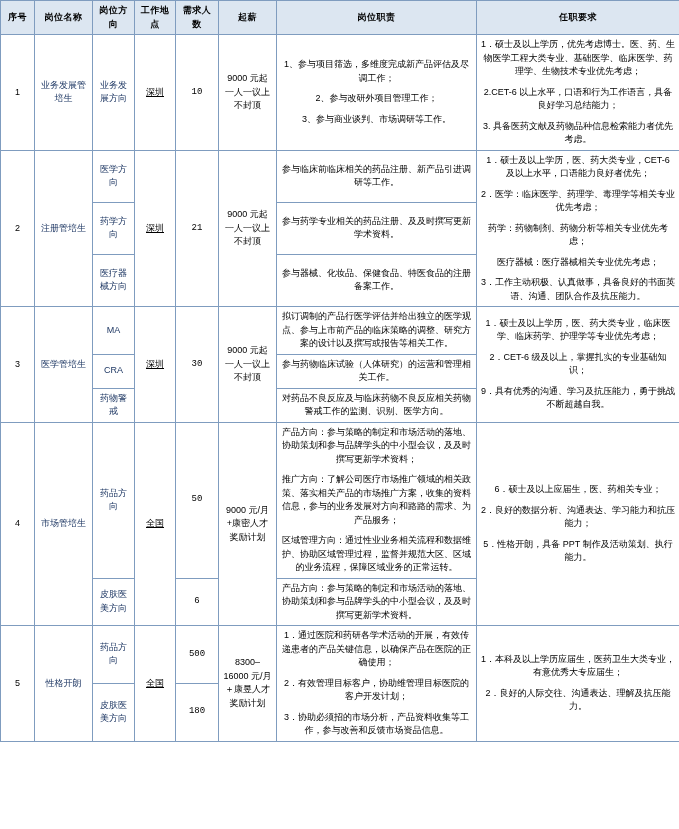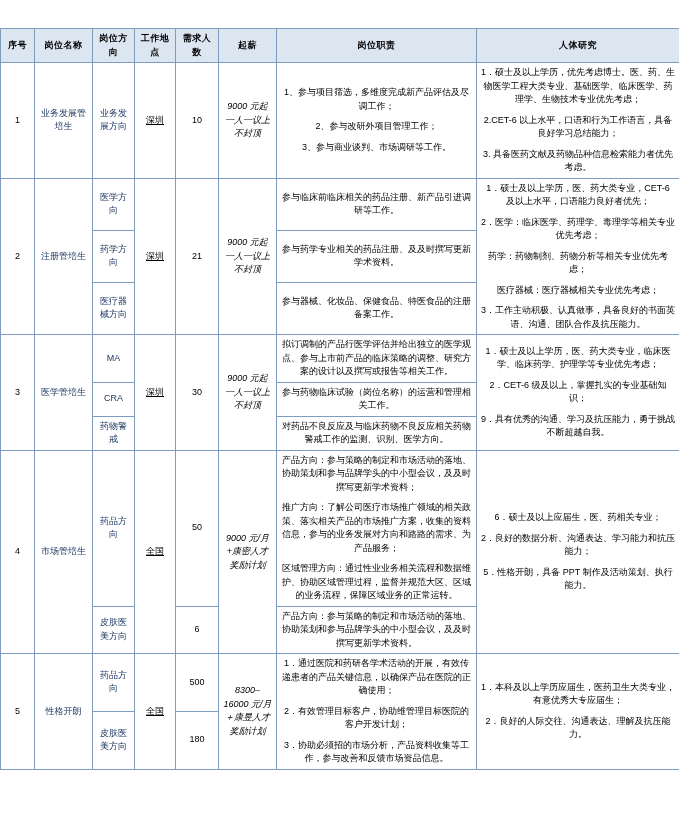--- a/index.html
+++ b/index.html
@@ -10,21 +10,20 @@
   body {
     width: 679px;
     font-family: "Liberation Sans", sans-serif;
     color: #000000;
     -webkit-font-smoothing: antialiased;
   }
   table.jobs {
     border-collapse: collapse;
     width: 679px;
     table-layout: fixed;
-    margin-top: 28px;
   }
   table.jobs th, table.jobs td {
     border: 1px solid #7f9cbf;
     vertical-align: middle;
     text-align: center;
     padding: 3px 4px;
     font-size: 9px;
     line-height: 1.5;
     word-break: break-word;
   }
@@ -37,22 +36,22 @@
   }
   td.cell-left {
     text-align: left;
     line-height: 1.65;
     padding: 6px 5px;
   }
   .no { font-size: 10px; }
   .jobname { font-size: 10px; color: #1f3864; }
   .dir { font-size: 9px; color: #1f3864; }
   .loc { font-size: 9px; text-decoration: underline; font-family: Liberation Serif, serif; }
-  .salary { font-size: 9px; line-height: 1.6; font-style: italic; }
-  .count { font-size: 10px; }
+  .salary { font-size: 9px; line-height: 1.6; }
+  .count { font-size: 10px; font-family: Liberation Mono, monospace; }
   
   col.c1 { width: 34px; }
   col.c2 { width: 58px; }
   col.c3 { width: 42px; }
   col.c4 { width: 41px; }
   col.c5 { width: 43px; }
   col.c6 { width: 58px; }
   col.c7 { width: 200px; }
   col.c8 { width: 203px; }
   p { margin: 0 0 7px 0; }
@@ -74,21 +73,21 @@
   </colgroup>
   <thead>
     <tr>
       <th>序号</th>
       <th>岗位名称</th>
       <th>岗位方向</th>
       <th>工作地点</th>
       <th>需求人数</th>
       <th>起薪</th>
       <th>岗位职责</th>
-      <th>人体研究</th>
+      <th>任职要求</th>
     </tr>
   </thead>
   <tbody>
 
     <tr>
       <td class="no" rowspan="1">1</td>
       <td class="jobname">业务发展管培生</td>
       <td class="dir">业务发展方向</td>
       <td class="loc">深圳</td>
       <td class="count">10</td>
@@ -139,21 +138,21 @@
       <td class="salary" rowspan="3">9000 元起一人一议上不封顶</td>
       <td class="cell-left">拟订调制的产品行医学评估并给出独立的医学观点、参与上市前产品的临床策略的调整、研究方案的设计以及撰写或报告等相关工作。</td>
       <td class="cell-left" rowspan="3">
           <p>1．硕士及以上学历，医、药大类专业，临床医学、临床药学、护理学等专业优先考虑；</p>
           <p>2．CET-6 级及以上，掌握扎实的专业基础知识；</p>
           <p>9．具有优秀的沟通、学习及抗压能力，勇于挑战不断超越自我。</p>
         </td>
     </tr>
     <tr>
       <td class="dir">CRA</td>
-      <td class="cell-left">参与药物临床试验（岗位名称）的运营和管理相关工作。</td>
+      <td class="cell-left">参与药物临床试验（人体研究）的运营和管理相关工作。</td>
     </tr>
     <tr>
       <td class="dir">药物警戒</td>
       <td class="cell-left">对药品不良反应及与临床药物不良反应相关药物警戒工作的监测、识别、医学方向。</td>
     </tr>
 
     <tr>
       <td class="no" rowspan="2">4</td>
       <td class="jobname" rowspan="2">市场管培生</td>
       <td class="dir">药品方向</td>

